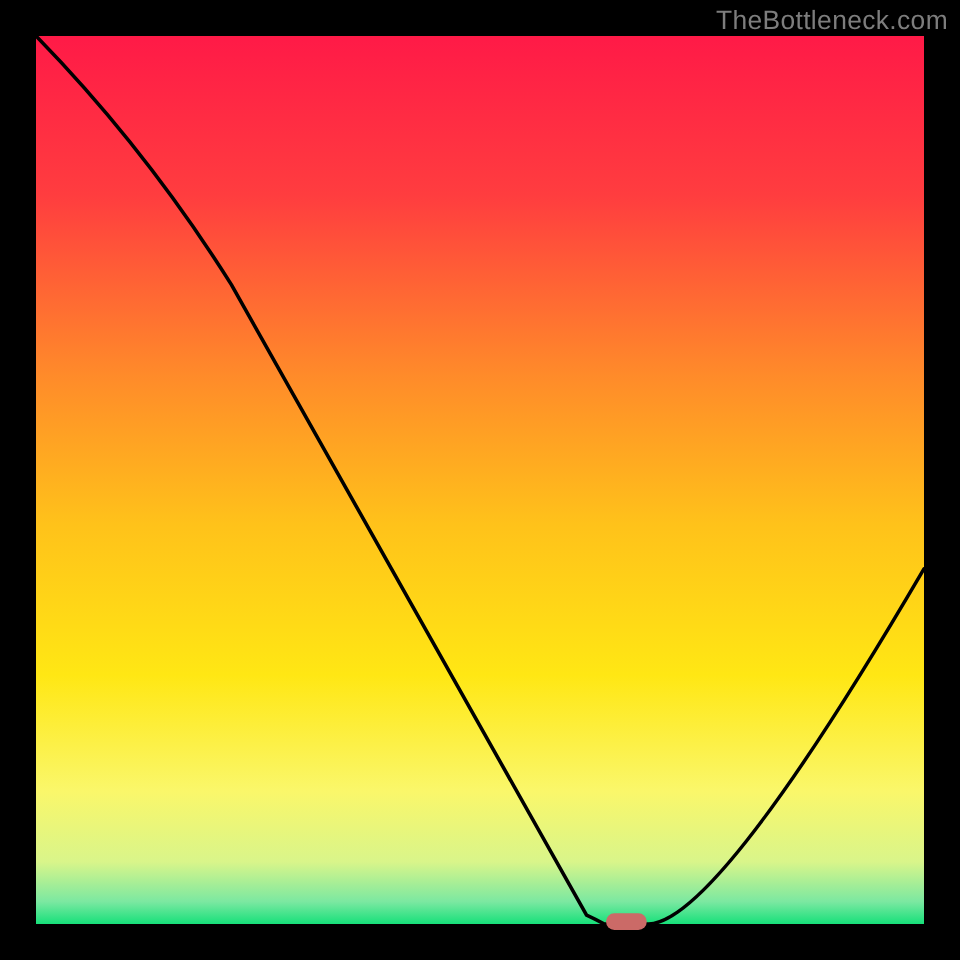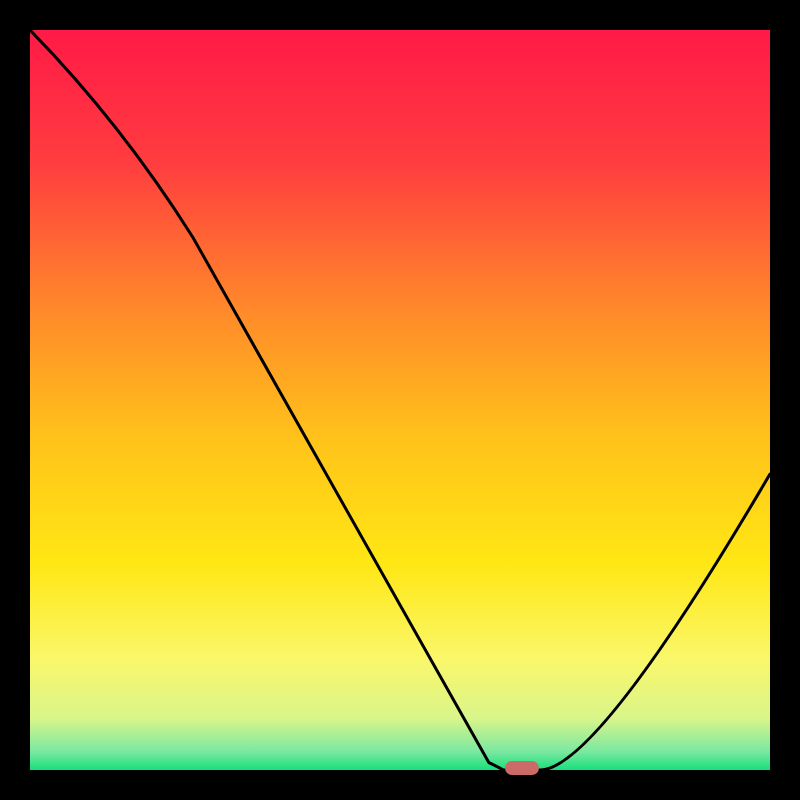--- a/index.html
+++ b/index.html
@@ -47,20 +47,21 @@
     border-radius: 7px;
     background: #cb6a67;
     z-index: 15;
   }
 </style>
 </head>
 <body>
 
 <div class="frame">
 
+  <div class="watermark">TheBottleneck.com</div>
 
   <div class="plot">
     <svg viewBox="0 0 740 740" preserveAspectRatio="none">
       <defs>
         <linearGradient id="bg-grad" x1="0" y1="0" x2="0" y2="1">
 
         <stop offset="0%" stop-color="#ff1a47"></stop>
             <stop offset="18%" stop-color="#ff3d3f"></stop>
             <stop offset="38%" stop-color="#ff8a2a"></stop>
             <stop offset="55.00000000000001%" stop-color="#ffc21a"></stop>

